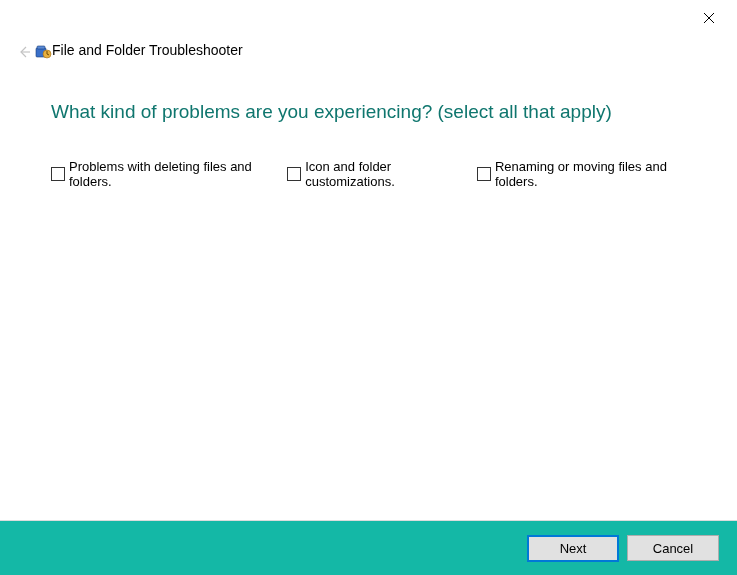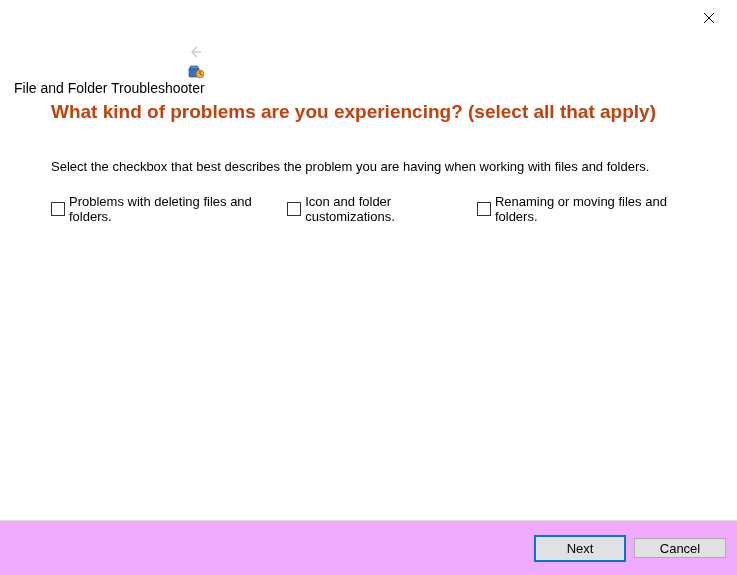--- a/index.html
+++ b/index.html
@@ -24,22 +24,21 @@
     align-items: center;
     justify-content: center;
     cursor: pointer;
   }
   .close-btn svg { width: 12px; height: 12px; }
   .header {
     position: absolute;
     top: 42px;
     left: 14px;
     display: flex;
-    align-items: flex-end;
-    flex-direction: column;
+    align-items: flex-start;
   }
   .back-arrow {
     width: 20px;
     height: 20px;
     display: flex;
     align-items: center;
     justify-content: center;
     opacity: 0.5;
   }
   .wizard-icon {
@@ -54,22 +53,22 @@
     color: #000;
   }
   .content {
     position: absolute;
     top: 100px;
     left: 51px;
     right: 40px;
   }
   .heading {
     font-size: 19px;
-    color: #c2410c;
-    font-weight: 700;
+    color: #0f766e;
+    font-weight: 400;
     margin-bottom: 34px;
     line-height: 1.3;
   }
   .instruction {
     font-size: 13px;
     color: #000;
     margin-bottom: 20px;
   }
   .option-list {
     display: flex;
@@ -94,30 +93,30 @@
     font-size: 13px;
     color: #000;
   }
   .footer {
     position: absolute;
     bottom: 0;
     left: 0;
     right: 0;
     height: 54px;
     border-top: 1px solid #dcdcdc;
-    background: #f0abfc;
+    background: #14b8a6;
     display: flex;
     align-items: center;
     justify-content: flex-end;
-    padding-right: 11px;
+    padding-right: 18px;
     gap: 8px;
   }
   .btn {
     min-width: 92px;
-    height: 20px;
+    height: 26px;
     font-size: 13px;
     font-family: inherit;
     background: #e1e1e1;
     border: 1px solid #adadad;
     cursor: pointer;
     padding: 0 12px;
   }
   .btn.primary {
     border: 2px solid #0078d7;
     background: #e1e1e1;
@@ -147,21 +146,20 @@
       <rect x="3" y="4" width="8" height="3" rx="1" fill="#5a8ad6" stroke="#1a3e78" stroke-width="0.6"></rect>
       <circle cx="13" cy="12" r="4" fill="#e8b040" stroke="#a06a10" stroke-width="0.6"></circle>
       <path d="M13 9 L13 12 L15 13" stroke="#704b00" stroke-width="1" fill="none"></path>
     </svg>
   </div>
   <div class="header-title">File and Folder Troubleshooter</div>
 </div>
 
 <div class="content">
   <div class="heading">What kind of problems are you experiencing? (select all that apply)</div>
-  <div class="instruction">Select the checkbox that best describes the problem you are having when working with files and folders.</div>
   <div class="option-list">
     <label class="option-row">
       <span class="checkbox"></span>
       <span class="option-label">Problems with deleting files and folders.</span>
     </label>
     <label class="option-row">
       <span class="checkbox"></span>
       <span class="option-label">Icon and folder customizations.</span>
     </label>
     <label class="option-row">

